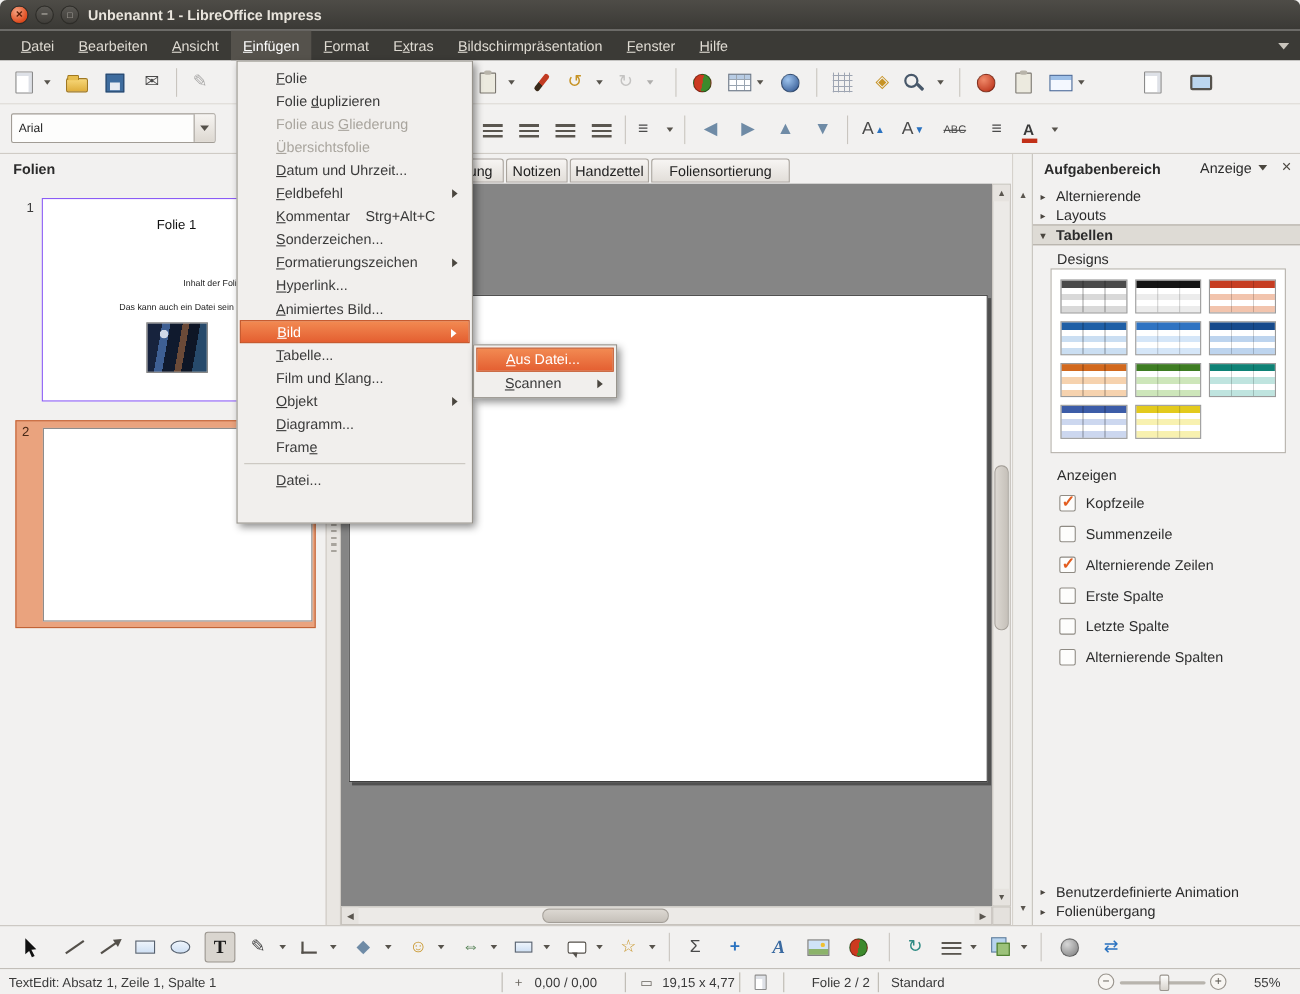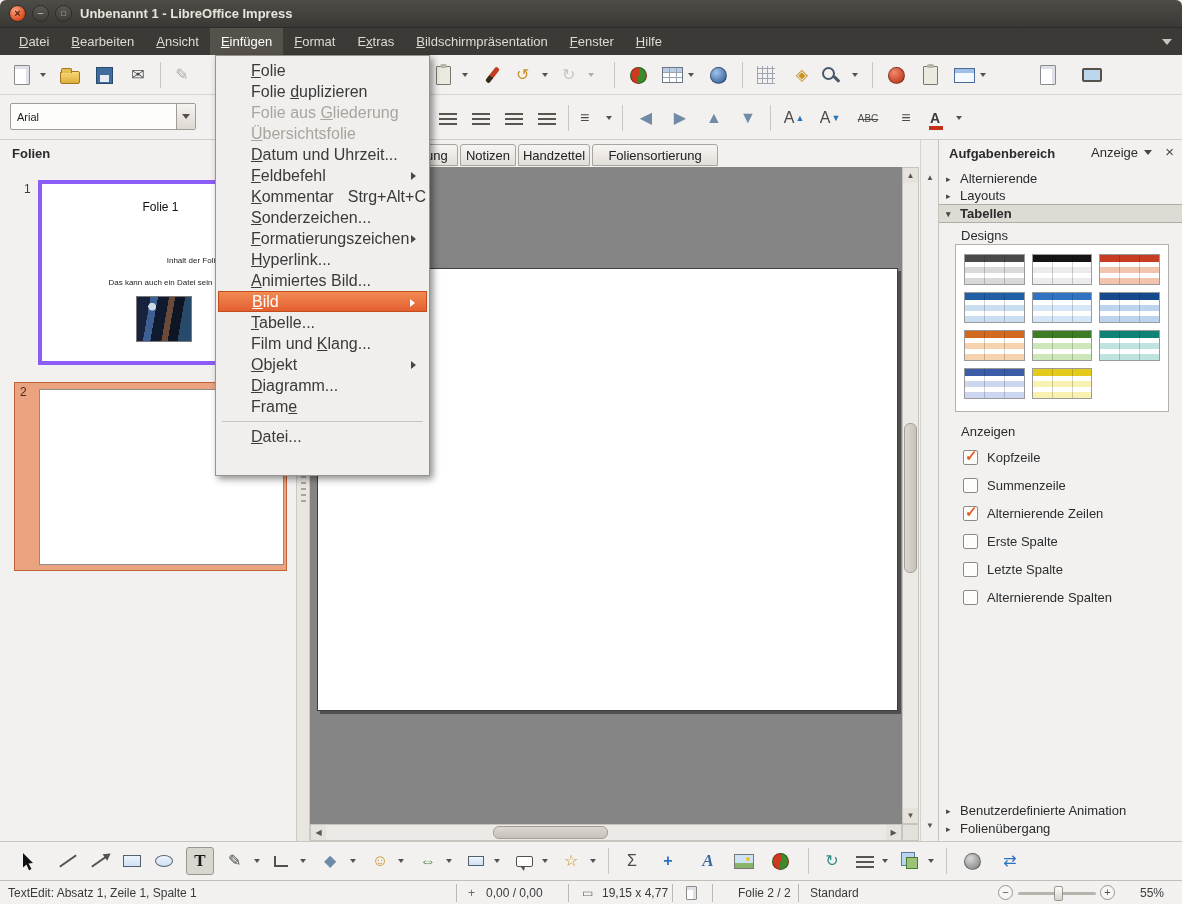--- a/index.html
+++ b/index.html
@@ -92,21 +92,21 @@
   .fontbox input{position:absolute;left:0;top:0;width:166px;height:25px;border:none;outline:none;
     font-family:"Liberation Sans",sans-serif;font-size:11px;padding:0 6px;background:transparent;color:#1e1e1e;}
   .fontbox .combo-arrow{position:absolute;right:0;top:0;width:19px;height:25px;background:linear-gradient(#f6f4f1,#ddd8d1);
     border-left:1px solid #a19c95;display:flex;align-items:center;justify-content:center;}
   .fontbox .combo-arrow::after{content:"";border-left:4px solid transparent;border-right:4px solid transparent;border-top:5px solid #55514a;}
 
   
   .slides{position:absolute;left:0;top:140px;width:296px;height:701px;background:#f2f1f0;}
   .slides-title{position:absolute;left:12px;top:6px;font-weight:bold;color:#2b2b2b;}
   .thumb-num{position:absolute;font-size:12px;color:#3c3c3c;}
-  .page1{position:absolute;left:38px;top:40px;width:245px;height:185px;background:#fff;border:4px solid #8b5cf6;}
+  .page1{position:absolute;left:38px;top:40px;width:245px;height:185px;background:#fff;border:1px solid #8b5cf6;}
   .page1 .t{position:absolute;left:0;top:16px;width:100%;text-align:center;font-size:12px;color:#111;}
   .page1 .b1{position:absolute;left:0;top:72px;width:100%;text-align:center;font-size:8px;color:#222;margin-left:36px;}
   .page1 .b2{position:absolute;left:0;top:94px;width:100%;text-align:center;font-size:8px;color:#222;}
   .photo{position:absolute;left:94px;top:112px;width:56px;height:46px;border:1px solid #7a7a7a;background:
     radial-gradient(circle at 28% 22%,#cfd8e8 0 7%,transparent 8%),
     linear-gradient(100deg,#17233d 0 22%,#3e5f93 22% 34%,#101a2e 34% 52%,#6b4a38 52% 62%,#0e1626 62% 78%,#274a6b 78%);}
   .sel-frame{position:absolute;left:14px;top:242px;width:273px;height:189px;background:#eaa37e;border:1px solid #c26336;}
   .page2{position:absolute;left:24px;top:6px;width:245px;height:176px;background:#fff;border:1px solid #8d8d8d;}
   .sel-frame .thumb-num{left:5px;top:2px;color:#4a2a18;}
 
@@ -166,21 +166,21 @@
   .st{position:absolute;top:5px;}
   .ssep{position:absolute;top:3px;width:1px;height:18px;background:#bcb8b1;}
   .zbtn{position:absolute;top:4px;width:15px;height:15px;border:1px solid #9a958e;border-radius:50%;background:#f8f6f3;
     display:flex;align-items:center;justify-content:center;font-size:11px;color:#55514a;line-height:1;}
   .ztrack{position:absolute;top:11px;width:78px;height:3px;background:#b8b4ad;border-radius:2px;}
   .zthumb{position:absolute;top:-6px;left:36px;width:9px;height:15px;background:linear-gradient(#fdfdfc,#d8d4cd);border:1px solid #9a958e;border-radius:2px;}
 
   
   .menu{position:absolute;left:215px;top:55px;width:215px;height:421px;background:#f1efed;
     border:1px solid #98948d;box-shadow:3px 3px 7px rgba(0,0,0,.45);z-index:50;padding-top:4px;}
-  .mi{position:relative;height:21px;line-height:21px;padding-left:33px;font-size:16px;color:#3a3a3a;margin:0 2px;}
+  .mi{position:relative;height:21px;line-height:21px;padding-left:33px;font-size:13px;color:#3a3a3a;margin:0 2px;}
   .mi .sc{margin-left:14px;color:#3a3a3a;}
   .mi.dis{color:#a9a59e;}
   .mi.sub::after{content:"";position:absolute;right:11px;top:6.5px;
     border-top:4px solid transparent;border-bottom:4px solid transparent;border-left:5px solid #4a463f;}
   .mi.hi{background:linear-gradient(#f28a52,#e45f31);border:1px solid #c24d1d;color:#fff;line-height:19px;}
   .mi.hi.sub::after{border-left-color:#fff;}
   .msep{height:1px;background:#c9c5be;margin:4px 6px;}
   .submenu{position:absolute;left:430px;top:313px;width:131px;height:49px;background:#f1efed;
     border:1px solid #98948d;box-shadow:3px 3px 7px rgba(0,0,0,.45);z-index:60;padding-top:2px;}
   .smi{position:relative;height:22px;line-height:22px;padding-left:26px;font-size:13px;color:#3a3a3a;margin:0 2px;}
@@ -634,14 +634,18 @@
     <div class="mi hi sub"><span><u>B</u>ild</span></div>
     <div class="mi"><span><u>T</u>abelle...</span></div>
     <div class="mi"><span>Film und <u>K</u>lang...</span></div>
     <div class="mi sub"><span><u>O</u>bjekt</span></div>
     <div class="mi"><span><u>D</u>iagramm...</span></div>
     <div class="mi"><span>Fram<u>e</u></span></div>
     <div class="msep"></div>
     <div class="mi"><span><u>D</u>atei...</span></div>
   </div>
 
+  <div class="submenu">
+    <div class="smi hi"><span><u>A</u>us Datei...</span></div>
+    <div class="smi sub"><span><u>S</u>cannen</span></div>
+  </div>
 
 </div>
 
 </body></html>

